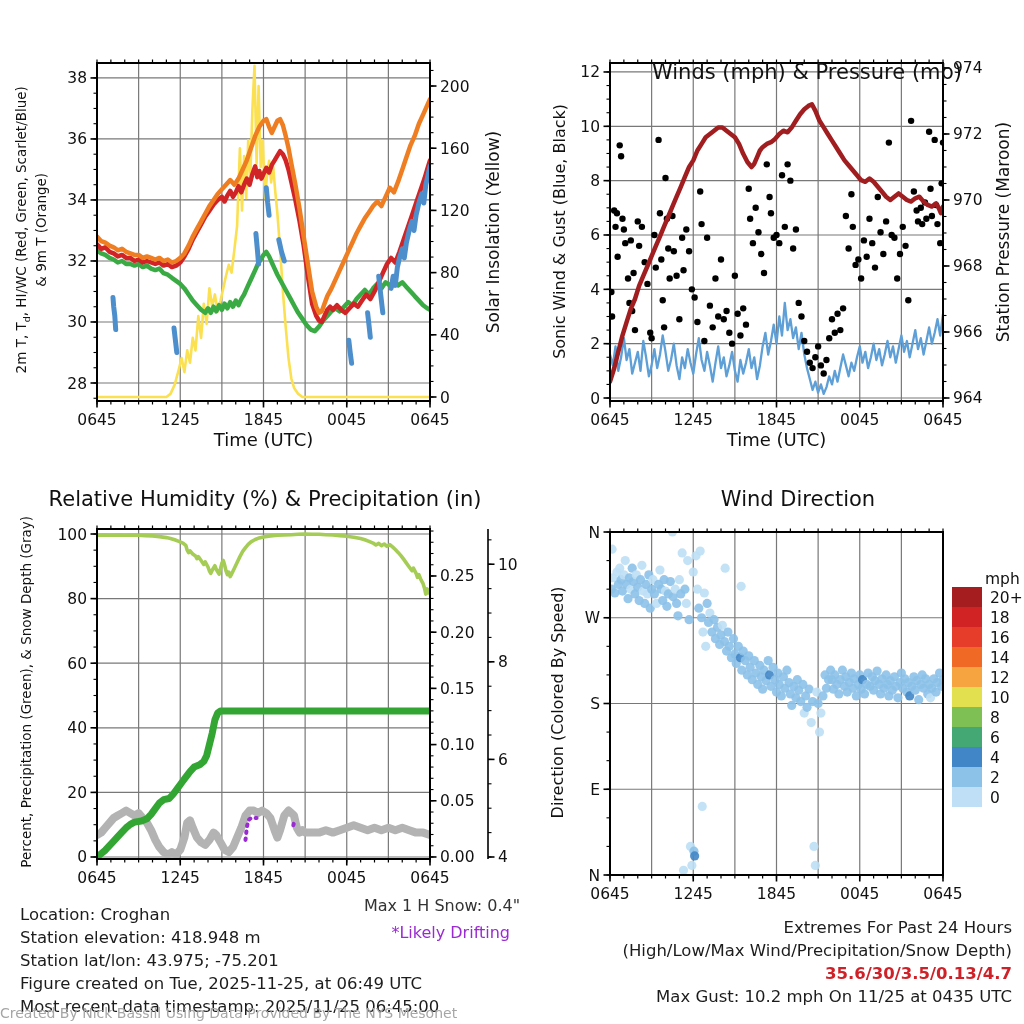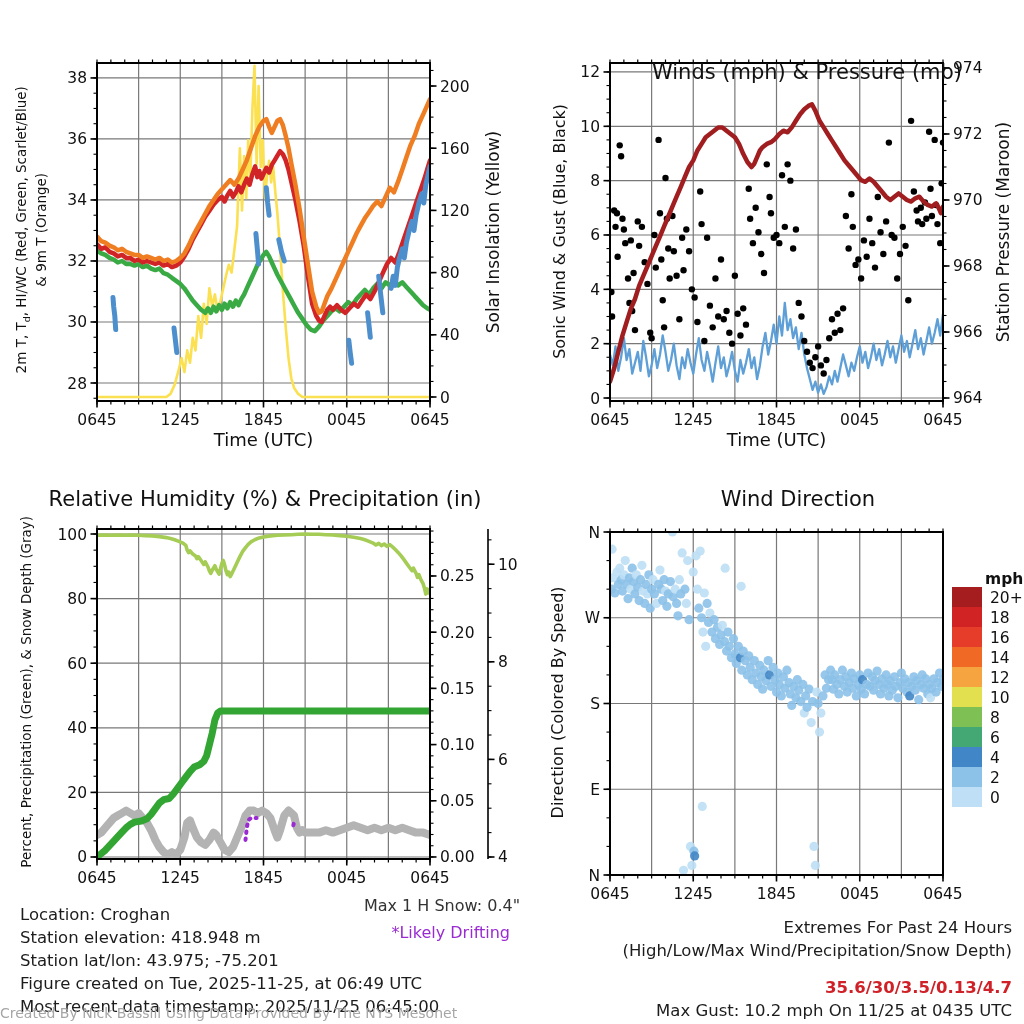--- a/index.html
+++ b/index.html
@@ -2,21 +2,21 @@
 <html><head>
 <meta charset="utf-8">
 <style>
   html,body{margin:0;padding:0;background:#fff;}
   .page{position:relative;width:1024px;height:1024px;background:#fff;overflow:hidden;
         font-family:"DejaVu Sans","Liberation Sans",sans-serif;color:#1a1a1a;}
   svg{position:absolute;left:0;top:0;}
   .ptitle{position:absolute;text-align:center;font-size:21px;color:#111;}
   .vlabel{position:absolute;width:400px;text-align:center;transform:rotate(-90deg);line-height:1.3;color:#111;}
   .xlabel{position:absolute;text-align:center;font-size:18px;color:#111;}
-  .cbtitle{position:absolute;font-size:15.5px;color:#111;font-weight:bold;}
+  .cbtitle{position:absolute;font-size:15.5px;color:#111;}
   .footline{font-size:16.5px;color:#1c1c1c;line-height:23px;}
   .note{position:absolute;font-size:16px;text-align:right;}
   .exline{font-size:16.5px;color:#1c1c1c;line-height:23px;}
   .credit{position:absolute;width:1024px;text-align:left;font-size:14px;color:#a6a6a6;}
   sub{font-size:70%;}
 </style>
 </head>
 <body>
 
 <div class="page">
@@ -1023,18 +1023,18 @@
     <div class="footline">Figure created on Tue, 2025-11-25, at 06:49 UTC</div>
     <div class="footline">Most recent data timestamp: 2025/11/25 06:45:00</div>
   </div>
 
   <div class="note" style="left:250px;top:896px;width:270px;color:#333;">Max 1 H Snow: 0.4"</div>
   <div class="note" id="drifting-note" style="left: 250px; top: 923px; width: 260px; color: rgb(154, 42, 210);">*Likely Drifting</div>
 
   <div style="position:absolute;left:600px;top:916px;width:412px;text-align:right;">
     <div class="exline">Extremes For Past 24 Hours</div>
     <div class="exline">(High/Low/Max Wind/Precipitation/Snow Depth)</div>
-    <div class="exline" id="extremes-values" style="font-weight: bold; color: rgb(207, 33, 39); margin-top: 14px;">35.6/30/3.5/0.13/4.7</div>
+    <div class="exline" id="extremes-values" style="font-weight: bold; color: rgb(207, 33, 39);">35.6/30/3.5/0.13/4.7</div>
     <div class="exline">Max Gust: 10.2 mph On 11/25 at 0435 UTC</div>
   </div>
 
   <div class="credit" style="top:1005px;">Created By Nick Bassill Using Data Provided By The NYS Mesonet</div>
 </div>
 
 </body></html>

